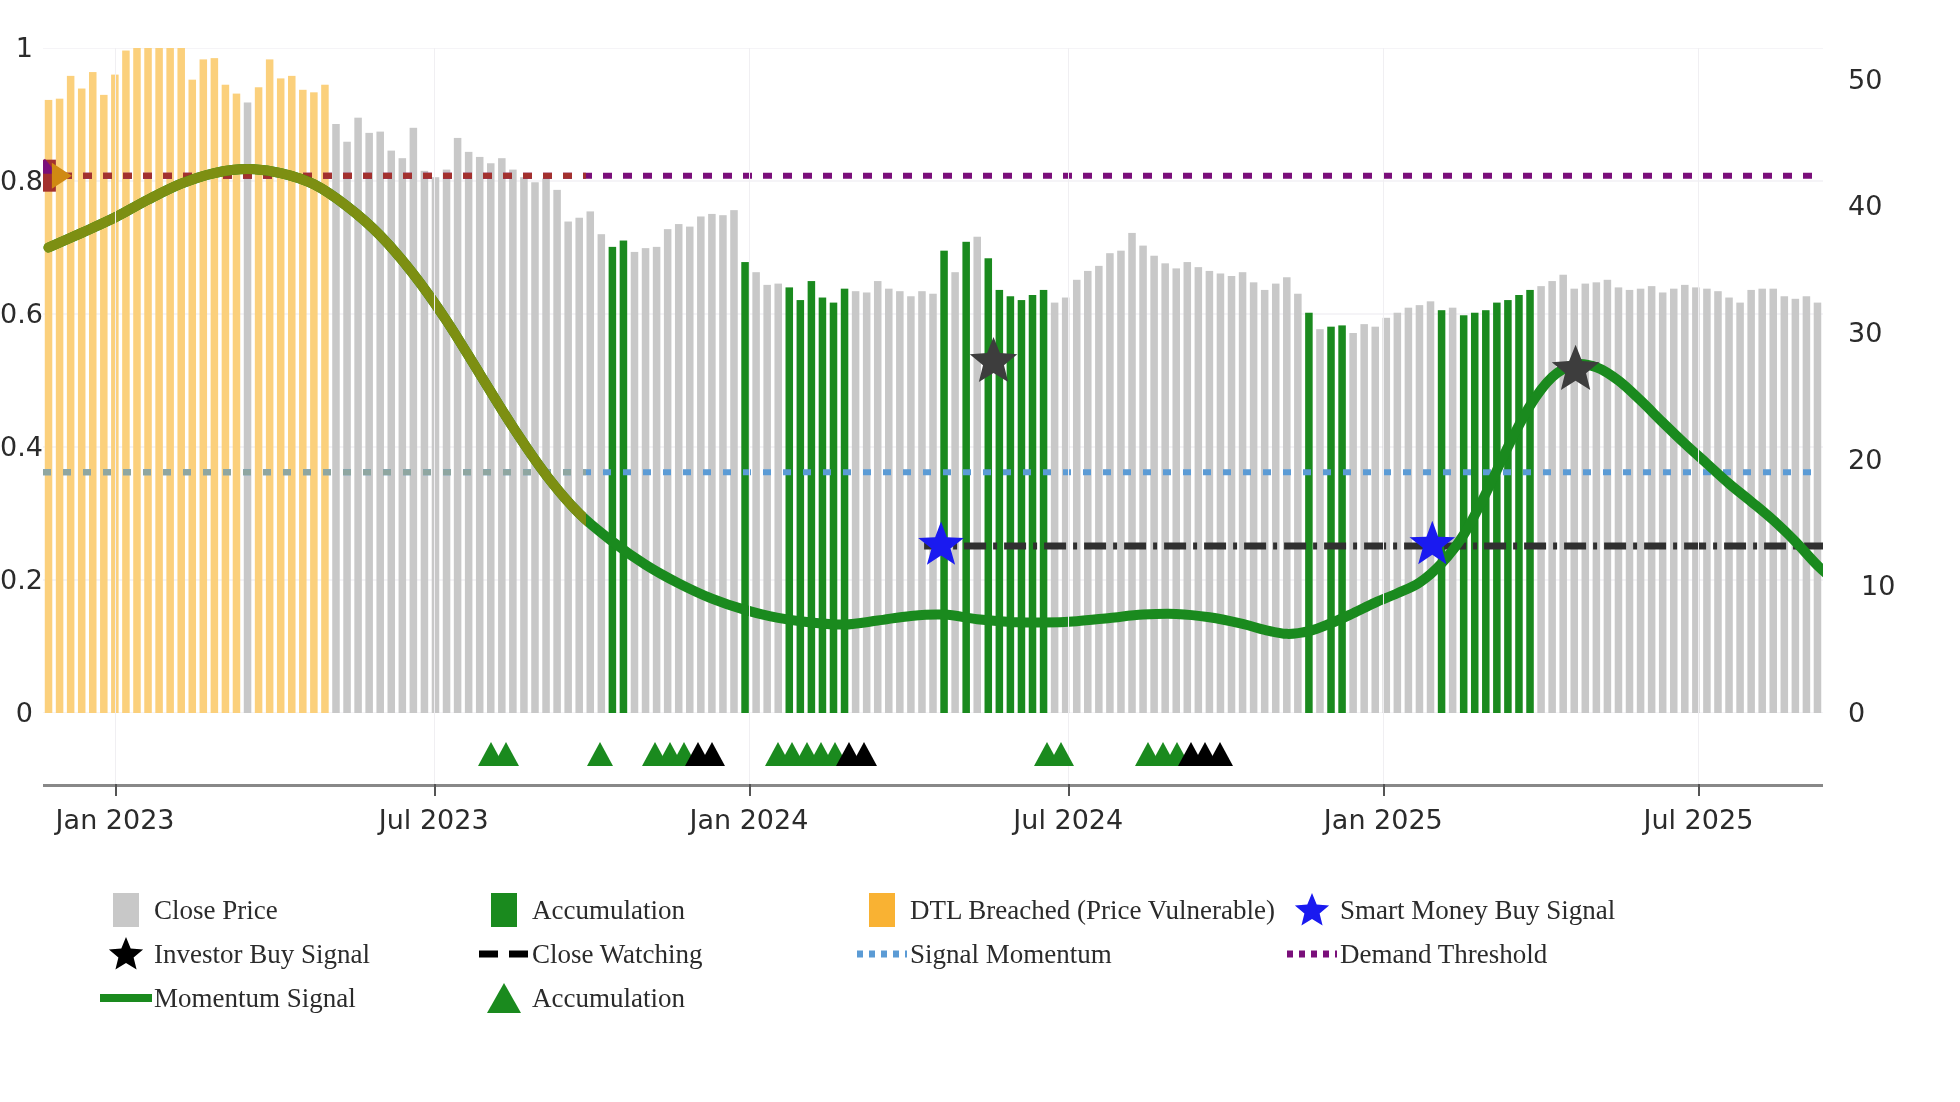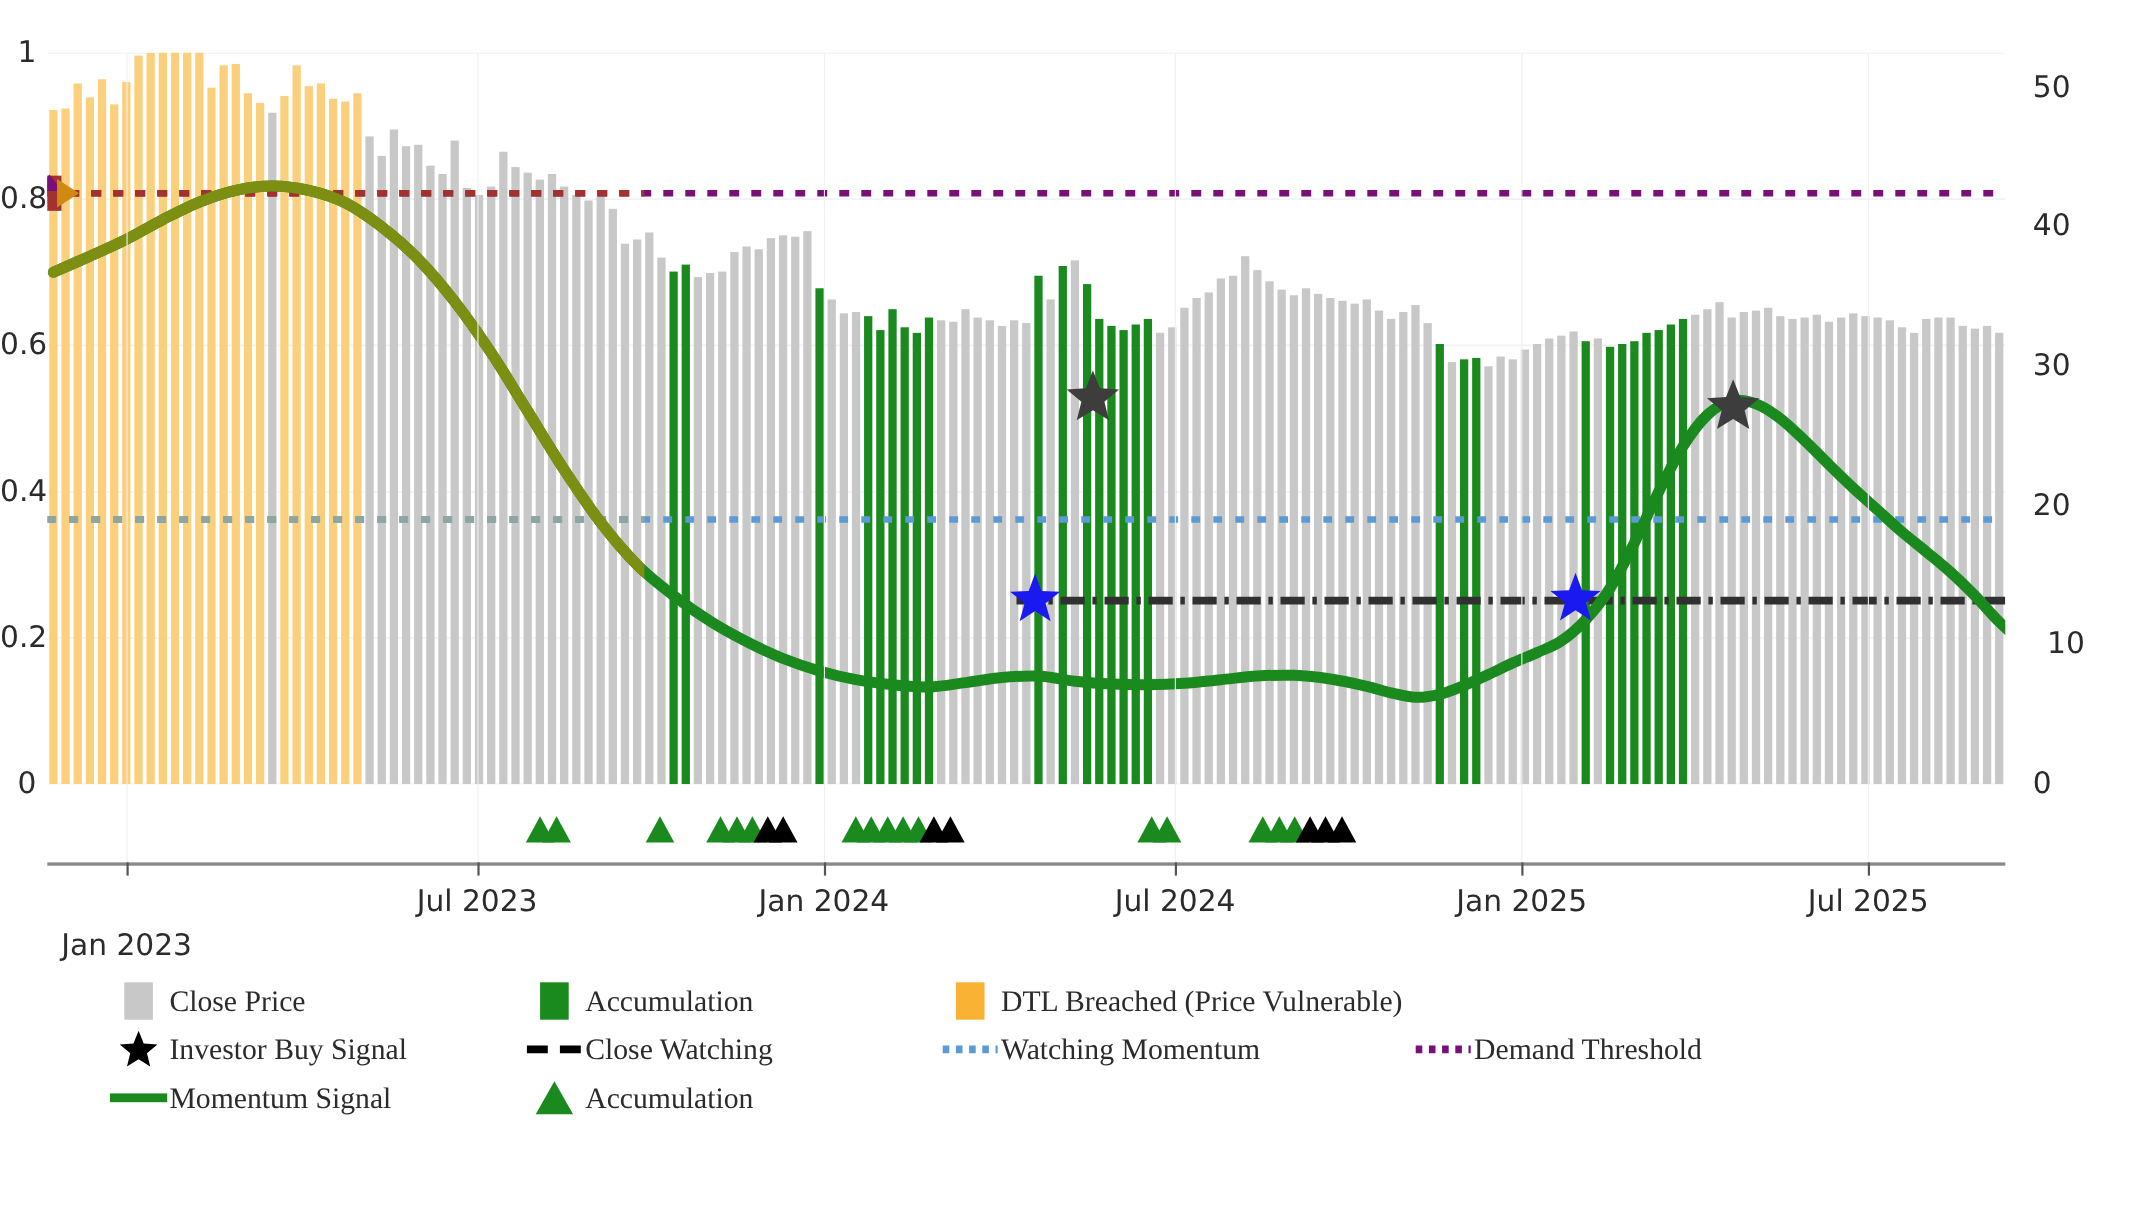--- a/index.html
+++ b/index.html
@@ -263,21 +263,21 @@
       <div class="vgrid" style="left: 115.09px;"></div>
       <div class="vgrid" style="left: 433.71px;"></div>
       <div class="vgrid" style="left: 748.948px;"></div>
       <div class="vgrid" style="left: 1068.28px;"></div>
       <div class="vgrid" style="left: 1383.34px;"></div>
       <div class="vgrid" style="left: 1698.4px;"></div>
     </div>
   <div id="xaxis"></div>
   <div id="xticks">
       <div class="xtickmark" style="left: 115.09px;"></div>
-      <div class="xlabel" style="left: 115.09px; margin-top: 40px;">Jan 2023</div>
+      <div class="xlabel" style="left: 115.09px;">Jan 2023</div>
       <div class="xtickmark" style="left: 433.71px;"></div>
       <div class="xlabel" style="left: 433.71px;">Jul 2023</div>
       <div class="xtickmark" style="left: 748.948px;"></div>
       <div class="xlabel" style="left: 748.948px;">Jan 2024</div>
       <div class="xtickmark" style="left: 1068.28px;"></div>
       <div class="xlabel" style="left: 1068.28px;">Jul 2024</div>
       <div class="xtickmark" style="left: 1383.34px;"></div>
       <div class="xlabel" style="left: 1383.34px;">Jan 2025</div>
       <div class="xtickmark" style="left: 1698.4px;"></div>
       <div class="xlabel" style="left: 1698.4px;">Jul 2025</div>
@@ -323,20 +323,28 @@
             <span class="sw" style="background: rgb(26, 138, 30);"></span>
           </span>
           <span class="lgtext">Accumulation</span>
         </div>
         <div class="lgitem" style="width: 430px;">
           <span class="lgsym">
             <span class="sw" style="background: rgb(249, 178, 51);"></span>
           </span>
           <span class="lgtext">DTL Breached (Price Vulnerable)</span>
         </div>
+        <div class="lgitem" style="width: auto;">
+          <span class="lgsym">
+            <svg width="38" height="38" viewBox="0 0 38 38">
+              <path d="M 19.00 2.00 L 23.70 13.53 L 36.12 14.44 L 26.61 22.47 L 29.58 34.56 L 19.00 28.00 L 8.42 34.56 L 11.39 22.47 L 1.88 14.44 L 14.30 13.53 Z" fill="#1a1af0"></path>
+            </svg>
+          </span>
+          <span class="lgtext">Smart Money Buy Signal</span>
+        </div>
       </div>
       <div class="lgrow">
         <div class="lgitem" style="width: 378px;">
           <span class="lgsym">
             <svg width="38" height="38" viewBox="0 0 38 38">
               <path d="M 19.00 2.00 L 23.70 13.53 L 36.12 14.44 L 26.61 22.47 L 29.58 34.56 L 19.00 28.00 L 8.42 34.56 L 11.39 22.47 L 1.88 14.44 L 14.30 13.53 Z" fill="#000000"></path>
             </svg>
           </span>
           <span class="lgtext">Investor Buy Signal</span>
         </div>
@@ -347,21 +355,21 @@
             </svg>
           </span>
           <span class="lgtext">Close Watching</span>
         </div>
         <div class="lgitem" style="width: 430px;">
           <span class="lgsym">
             <svg width="52" height="12">
               <line x1="1" y1="6" x2="51" y2="6" stroke="#5b9bd5" stroke-width="7" stroke-dasharray="6 6"></line>
             </svg>
           </span>
-          <span class="lgtext">Watching Momentum</span>
+          <span class="lgtext">Signal Momentum</span>
         </div>
         <div class="lgitem" style="width: auto;">
           <span class="lgsym">
             <svg width="52" height="12">
               <line x1="1" y1="6" x2="51" y2="6" stroke="#7a0f7a" stroke-width="7" stroke-dasharray="6 6"></line>
             </svg>
           </span>
           <span class="lgtext">Demand Threshold</span>
         </div>
       </div>

